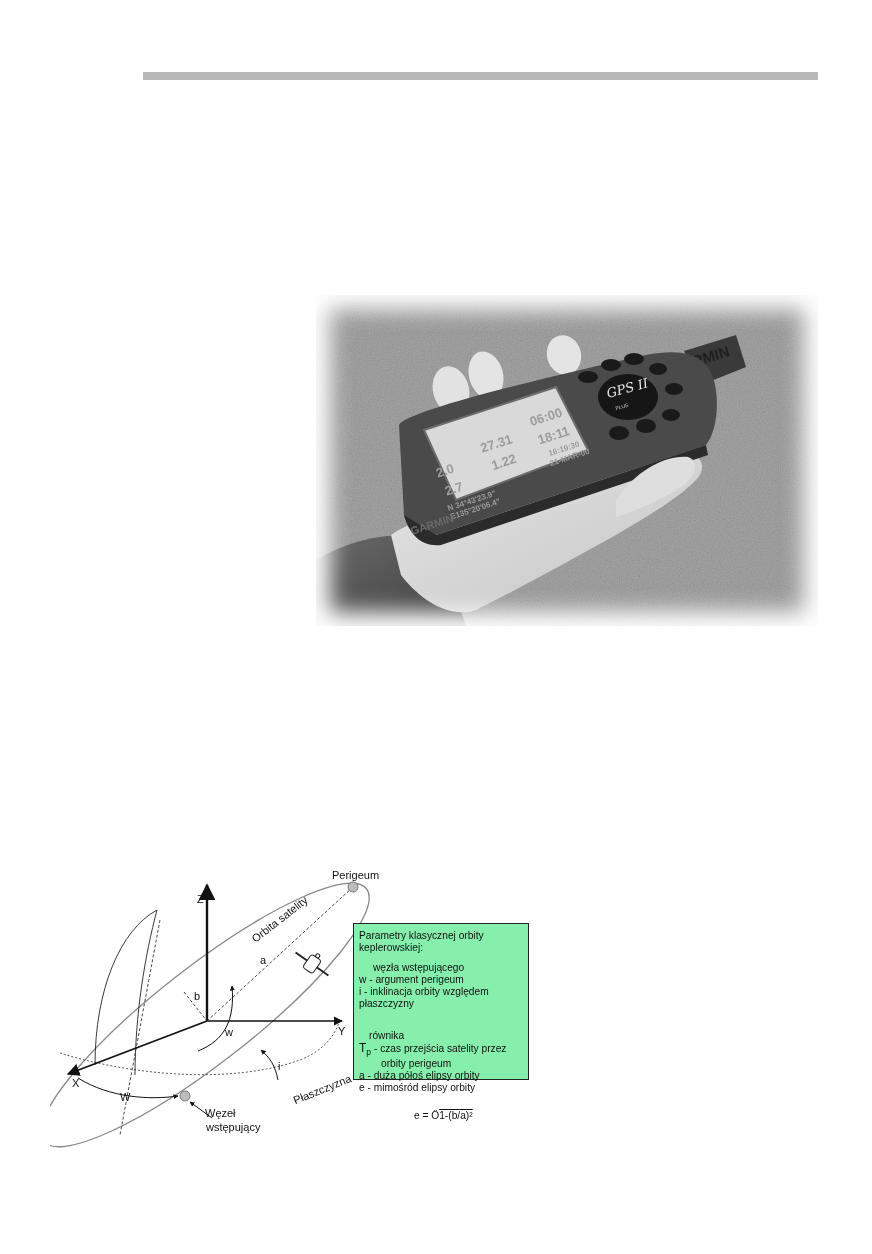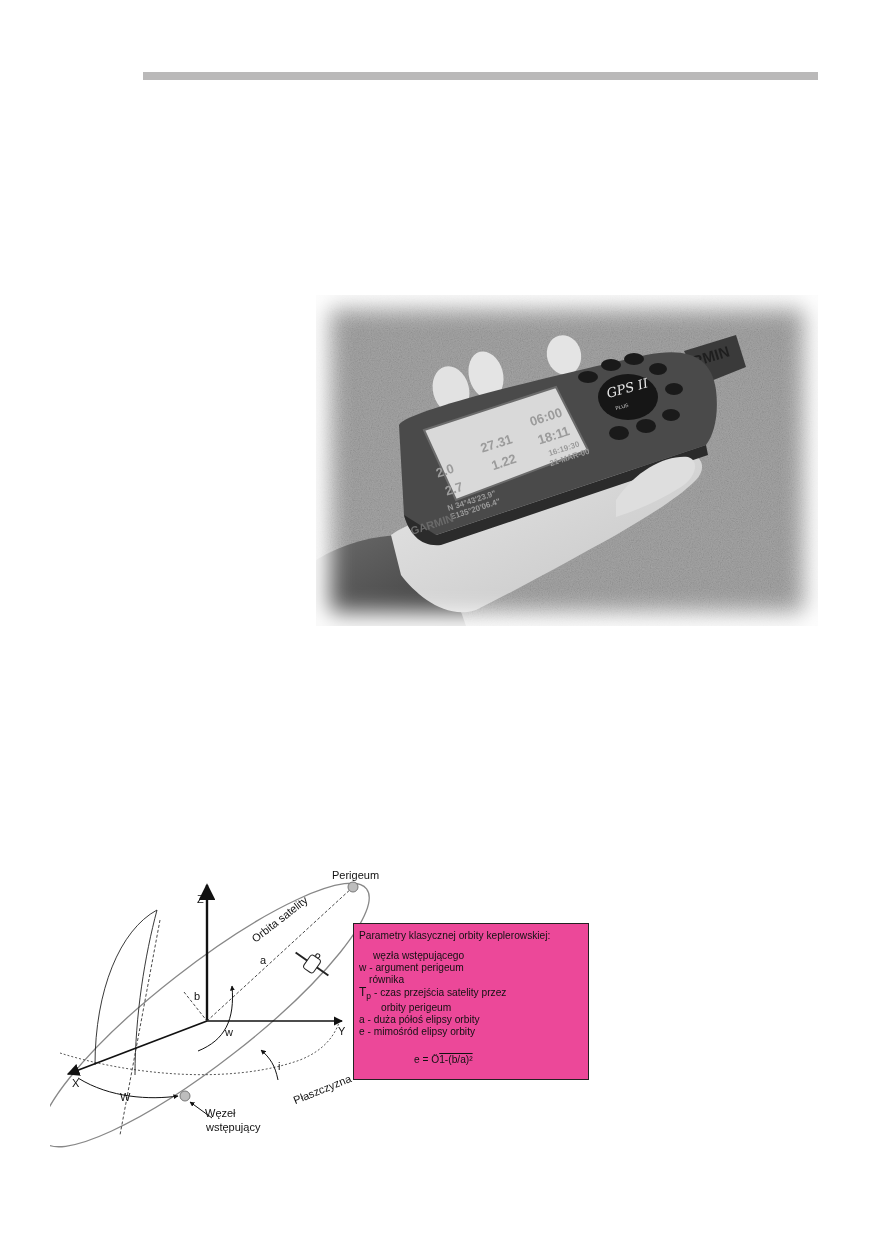--- a/index.html
+++ b/index.html
@@ -12,26 +12,26 @@
            background: #9a9a9a; }
   .photo svg { display: block; }
   .photo .vignette { position: absolute; inset: 0; pointer-events: none;
     box-shadow: inset 0 0 22px 14px #ffffff; }
 
   
   .diagram { position: absolute; left: 50px; top: 860px; width: 520px; height: 300px; }
   .diagram svg { position: absolute; left: 0; top: 0; }
   .diagram .lbl { position: absolute; font-size: 11px; color: #111; white-space: nowrap; line-height: 1; }
 
-  .param-box { position: absolute; left: 303px; top: 63px; width: 236px; height: 157px;
-    background: #ec4899; border: 1px solid #222; box-sizing: border-box; padding: 6px 4px 0 5px;
+  .param-box { position: absolute; left: 303px; top: 63px; width: 176px; height: 157px;
+    background: #86efac; border: 1px solid #222; box-sizing: border-box; padding: 6px 4px 0 5px;
     font-size: 10.2px; line-height: 12px; color: #111; }
   .param-box .pb-title { margin-bottom: 8px; }
   .param-box .ind1 { padding-left: 14px; }
-  .param-box .ind2 { padding-left: 10px; }
+  .param-box .ind2 { padding-left: 10px; margin-top: 20px; }
   .param-box .ind3 { padding-left: 22px; }
   .param-box .tp { font-size: 12px; }
   .param-box .formula { text-align: left; padding-left: 55px; margin-top: 16px; }
   .param-box .formula .over { text-decoration: overline; }
 </style>
 </head>
 <body>
 
 <div class="header-rule"></div>
 
@@ -163,20 +163,21 @@
   <span class="lbl" style="left:228px; top:201px;">i</span>
   <span class="lbl" style="left:70px; top:232px;">W</span>
   <span class="lbl" style="left:242px; top:236px; transform:rotate(-22deg); transform-origin:left top;">Płaszczyzna równika</span>
   <span class="lbl" style="left:155px; top:248px;">Węzeł</span>
   <span class="lbl" style="left:140px; top:262px;margin-left:16px;">wstępujący</span>
 
   <div class="param-box">
     <div class="pb-title">Parametry klasycznej orbity keplerowskiej:</div>
     <div class="ind1">węzła wstępującego</div>
     <div>w - argument perigeum</div>
+    <div>i - inklinacja orbity względem płaszczyzny</div>
     <div class="ind2">równika</div>
     <div><span class="tp">T</span><sub>p</sub><span> - czas przejścia satelity przez</span></div>
     <div class="ind3">orbity perigeum</div>
     <div>a - duża półoś elipsy orbity</div>
     <div>e - mimośród elipsy orbity</div>
     <div class="formula"><span>e = Ö</span><span class="over">1-(b/a)²</span></div>
   </div>
 </div>
 
 </body></html>

